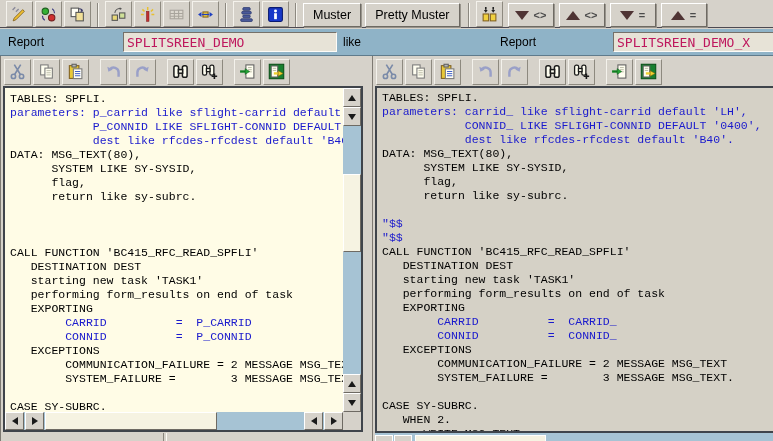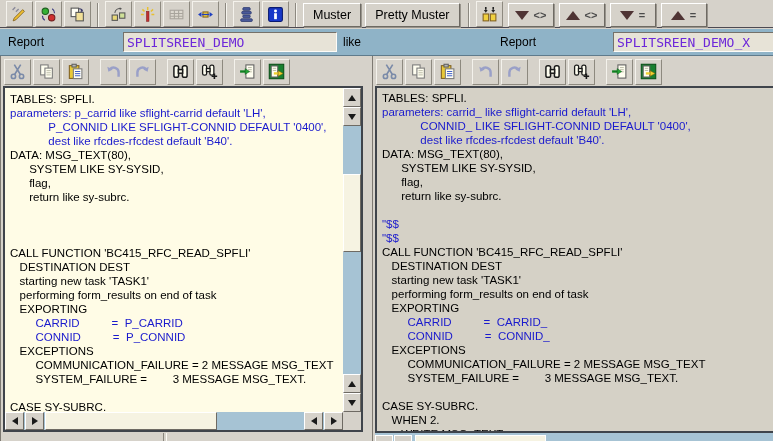--- a/index.html
+++ b/index.html
@@ -37,37 +37,37 @@
   }
   .tri-down-big{width:0;height:0;border-left:7px solid transparent;border-right:7px solid transparent;border-top:9px solid #4f3434;}
   .tri-up-big{width:0;height:0;border-left:7px solid transparent;border-right:7px solid transparent;border-bottom:9px solid #4f3434;}
   
   .band{
     position:absolute;top:29px;left:0;right:0;height:26px;background:#8fb3c7;
     border-bottom:1px solid #5f7b8c;
   }
   .band-label{position:absolute;top:6px;font-size:12px;color:#000;}
   .field{
-    position:absolute;top:3px;height:16px;background:#e7e3d7;color:#6d28d9;
+    position:absolute;top:3px;height:16px;background:#e7e3d7;color:#be185d;
     border:1px solid;border-color:#75716a #fdfcf8 #fdfcf8 #75716a;
     font-family:"DejaVu Sans Mono",monospace;font-size:13px;padding:1px 3px;
   }
   
   .panel{position:absolute;top:56px;bottom:0;background:#d6d2ca;}
   #panel-left{left:0;width:366px;border-left:1px solid #7d7972;}
   #panel-right{left:372px;right:0;border-left:1px solid #7d7972;}
   .splitter{position:absolute;top:56px;bottom:0;left:366px;width:6px;background:#d6d2ca;}
   .edit-toolbar{position:absolute;top:2px;left:3px;height:27px;display:flex;align-items:center;}
   .et-gap{width:9px;flex:0 0 auto;}
   .editor-frame{position:absolute;left:2px;border:2px solid #3f444b;}
   #frame-left{top:30px;width:356px;bottom:9px;background:#fffce6;}
   #frame-right{top:30px;right:-2px;bottom:8px;background:#d5d1c6;}
   .code-area{
     position:absolute;top:0;left:0;overflow:hidden;cursor:text;
-    font-family:Liberation Sans, sans-serif;font-size:11.5px;line-height:14px;
+    font-family:Liberation Mono, monospace;font-size:11.5px;line-height:14px;
     white-space:pre;padding:4px 0 0 5px;box-sizing:border-box;
   }
   #code-left{right:18px;bottom:18px;}
   #code-right{right:0;bottom:0;padding-top:3px;}
   .code-line{height:14px;color:#000;}
   .code-line.b{color:#1a1acd;}
   
   .vscroll{position:absolute;top:0;right:0;bottom:18px;width:18px;background:#a6c3d4;}
   .hscroll{position:absolute;left:0;right:18px;bottom:0;height:18px;background:#a6c3d4;}
   .corner{position:absolute;right:0;bottom:0;width:18px;height:18px;background:#d6d2ca;}

